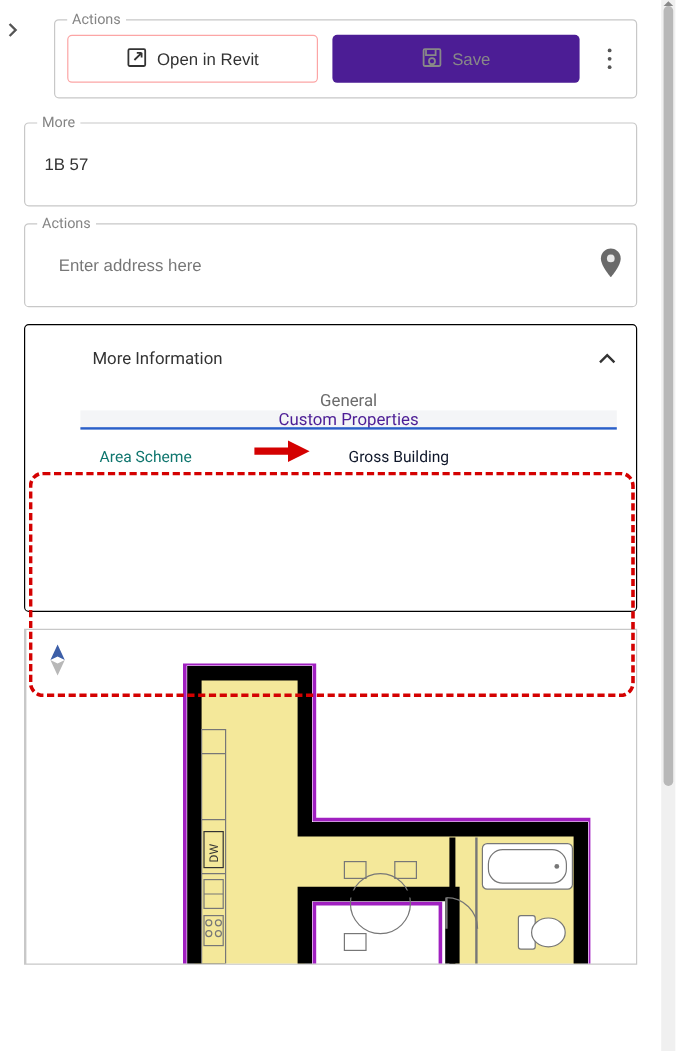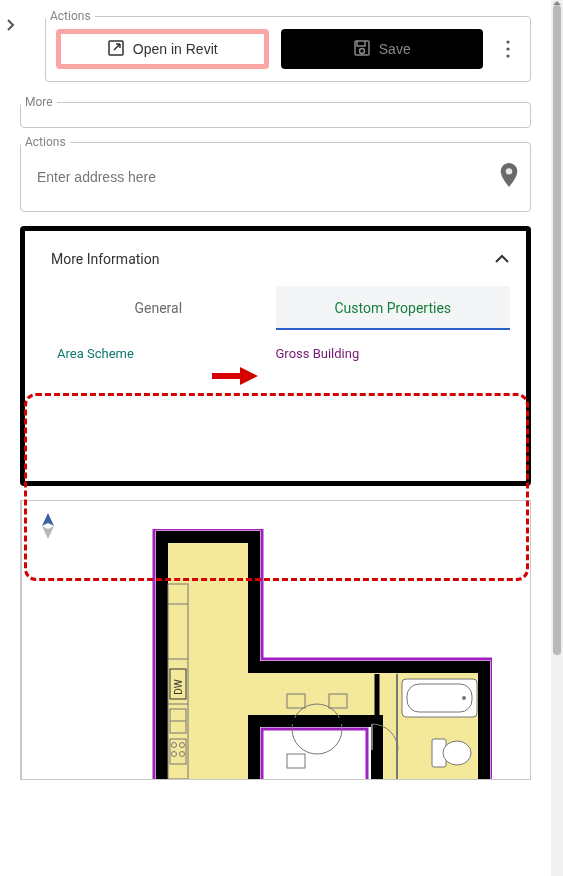--- a/index.html
+++ b/index.html
@@ -56,21 +56,21 @@
     .fieldset {
       border: 1px solid #c8c8c8;
       border-radius: 4px;
       position: relative;
       margin-bottom: 14px;
       padding: 12px 10px;
     }
     .fieldset-legend {
       position: absolute;
       top: -8px;
-      left: 0;
+      left: 10px;
       background: #fff;
       padding: 0 4px;
       font-size: 12px;
       color: #858585;
     }
     .actions-fieldset {
       margin-left: 25px;
       margin-top: 16px;
       margin-bottom: 20px;
     }
@@ -86,25 +86,25 @@
       gap: 8px;
       height: 40px;
       flex: 1;
       border-radius: 4px;
       font-size: 14px;
       cursor: pointer;
       border: none;
     }
     .btn-outline {
       background: #fff;
-      border: 5px solid #fca5a5;
+      border: 1px solid #fca5a5;
       color: #333;
     }
     .btn-disabled {
-      background: #000000;
+      background: #4c1d95;
       color: #888;
       cursor: default;
     }
     .more-menu-btn {
       width: 25px;
       height: 40px;
       display: flex;
       align-items: center;
       justify-content: center;
       cursor: pointer;
@@ -122,67 +122,70 @@
       font-size: 14px;
       color: #333;
       outline: none;
     }
     .text-field input::placeholder {
       color: #777;
     }
     .address-row {
       display: flex;
       align-items: center;
+      margin-left: 12px;
     }
     .address-row input {
       flex: 1;
     }
     .location-icon {
       width: 22px;
       height: 28px;
       color: #555;
     }
     .info-panel {
-      border: 5px solid #000000;
+      border: 1px solid #000000;
       border-radius: 4px;
       margin-bottom: 14px;
+      padding-left: 30px;
     }
     .info-header {
       display: flex;
       justify-content: space-between;
       align-items: center;
       padding: 18px 16px 18px 26px;
       cursor: pointer;
     }
     .info-title {
       font-size: 14px;
       color: #333;
     }
     .collapse-icon {
       color: #333;
     }
     .tabs {
       display: flex;
       padding: 0 16px;
+      flex-direction: column;
     }
     .tab {
       flex: 1;
       height: 44px;
       display: flex;
       align-items: center;
       justify-content: center;
       font-size: 14px;
       cursor: pointer;
       position: relative;
     }
     .tab-inactive {
       color: #6b6b6b;
     }
     .tab-active {
-      color: #15803d;
+      color: #4c1d95;
       background: #f4f5f7;
     }
     .tab-active::after {
       content: "";
       position: absolute;
       bottom: 0;
       left: 0;
       right: 0;
       height: 2px;
       background: #2a5fc9;
@@ -209,21 +212,21 @@
       padding: 16px 32px 120px 32px;
     }
     .prop-label {
       flex: 1;
       font-size: 13px;
       color: #0f766e;
     }
     .prop-value {
       flex: 1;
       font-size: 13px;
-      color: #701a75;
+      color: #0f172a;
     }
     .floorplan-container {
       border: 1px solid #c8c8c8;
       border-left: 2px solid #c8c8c8;
       margin-top: 8px;
       height: 280px;
       position: relative;
       overflow: hidden;
     }
     .north-arrow {
@@ -280,20 +283,21 @@
             <circle cx="2" cy="2" r="1.6" fill="#555"></circle>
             <circle cx="2" cy="9" r="1.6" fill="#555"></circle>
             <circle cx="2" cy="16" r="1.6" fill="#555"></circle>
           </svg>
       </div>
     </div>
   </div>
 
   <div class="fieldset text-field">
     <div class="fieldset-legend">More</div>
+    <input type="text" value="1B 57" style="">
   </div>
 
 
   <div class="fieldset text-field">
     <div class="fieldset-legend">Actions</div>
     <div class="address-row">
       <input type="text" placeholder="Enter address here" style="">
       <span>
         <svg class="location-icon" viewBox="0 0 24 30">
             <path d="M12 2 C7 2 3 6 3 11 C3 18 12 28 12 28 C12 28 21 18 21 11 C21 6 17 2 12 2 Z" fill="#6a6a6a"></path>

